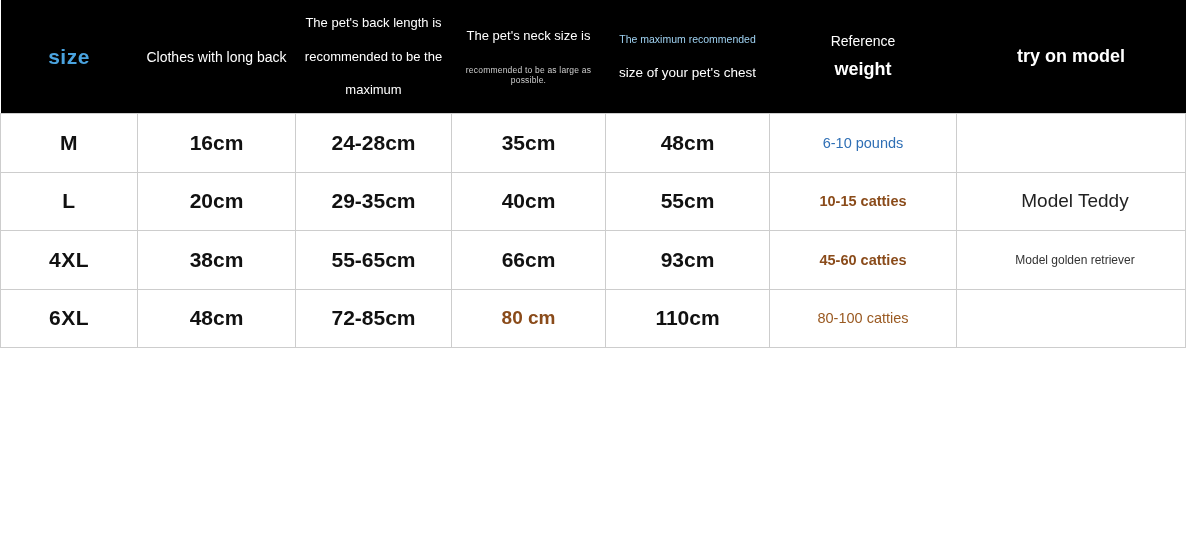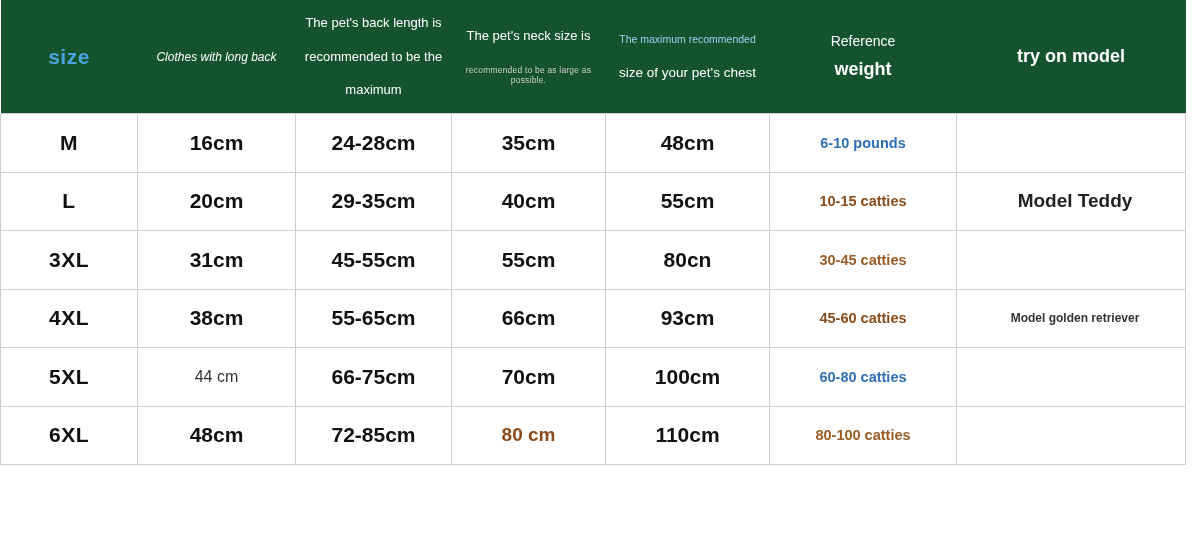--- a/index.html
+++ b/index.html
@@ -27,39 +27,38 @@
   }
   table.size-table col.c0 { width: 137px; }
   table.size-table col.c1 { width: 158px; }
   table.size-table col.c2 { width: 156px; }
   table.size-table col.c3 { width: 154px; }
   table.size-table col.c4 { width: 164px; }
   table.size-table col.c5 { width: 187px; }
   table.size-table col.c6 { width: 229px; }
 
   thead th {
-    background: #14532d;
+    background: #000000;
     color: #ffffff;
     height: 105px;
     padding: 4px 6px;
     border: 0;
     vertical-align: middle;
     font-weight: normal;
   }
   thead th.th-size {
     font-size: 21px;
     font-weight: bold;
     color: #4aa3df;
     letter-spacing: 0.5px;
     margin-left: 28px;
   }
   thead th.th-long-back {
-    font-size: 12px;
-    color: #ffffff;
-    font-style: italic;
+    font-size: 14px;
+    color: #ffffff;
   }
   thead th.th-back-length {
     font-size: 13px;
     line-height: 2.6;
     color: #ffffff;
   }
   thead th.th-neck .line1 {
     display: block;
     font-size: 13px;
     margin-bottom: 22px;
@@ -100,21 +99,20 @@
   }
 
   tbody td {
     height: 53.5px;
     border: 1px solid #cdcdcd;
     text-align: center;
     vertical-align: middle;
     color: #111111;
     background: #ffffff;
     padding: 2px 4px;
-    font-weight: bold;
   }
   tbody td.cell-size {
     font-size: 21px;
     font-weight: bold;
     letter-spacing: 0.5px;
   }
   tbody td.cell-num {
     font-size: 21px;
     font-weight: bold;
   }
@@ -211,47 +209,29 @@
       <tr>
         <td class="cell-size">L</td>
         <td class="cell-num">20cm</td>
         <td class="cell-num">29-35cm</td>
         <td class="cell-num">40cm</td>
         <td class="cell-num">55cm</td>
         <td class="cell-weight brown">10-15 catties</td>
         <td class="cell-model">Model Teddy</td>
       </tr>
       <tr>
-        <td class="cell-size">3XL</td>
-        <td class="cell-num">31cm</td>
-        <td class="cell-num">45-55cm</td>
-        <td class="cell-num">55cm</td>
-        <td class="cell-num">80cn</td>
-        <td class="cell-weight brown-lite">30-45 catties</td>
-        <td class="cell-model"></td>
-      </tr>
-      <tr>
         <td class="cell-size">4XL</td>
         <td class="cell-num">38cm</td>
         <td class="cell-num">55-65cm</td>
         <td class="cell-num">66cm</td>
         <td class="cell-num">93cm</td>
         <td class="cell-weight brown">45-60 catties</td>
         <td class="cell-model small">Model golden retriever</td>
       </tr>
       <tr>
-        <td class="cell-size">5XL</td>
-        <td class="cell-num light">44 cm</td>
-        <td class="cell-num">66-75cm</td>
-        <td class="cell-num">70cm</td>
-        <td class="cell-num">100cm</td>
-        <td class="cell-weight blue">60-80 catties</td>
-        <td class="cell-model"></td>
-      </tr>
-      <tr>
         <td class="cell-size">6XL</td>
         <td class="cell-num">48cm</td>
         <td class="cell-num">72-85cm</td>
         <td class="cell-num brownish">80 cm</td>
         <td class="cell-num">110cm</td>
         <td class="cell-weight brown-lite">80-100 catties</td>
         <td class="cell-model"></td>
       </tr>
     </tbody>
   </table>

